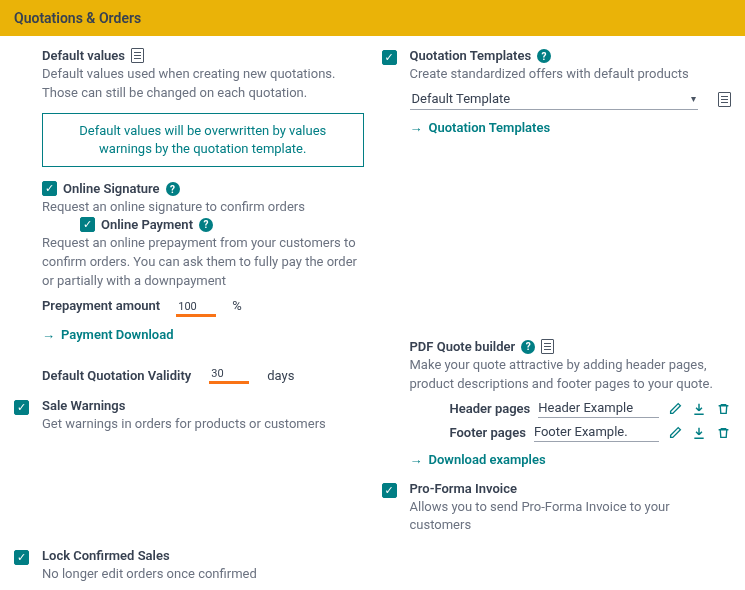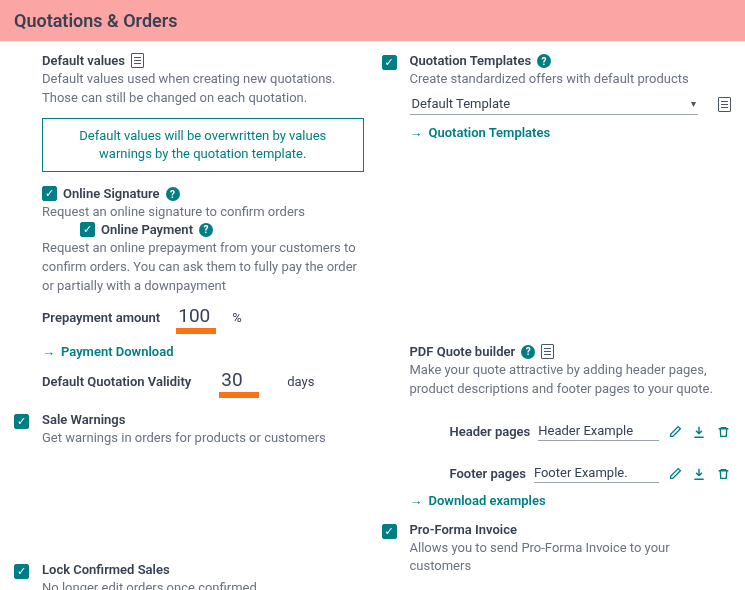--- a/index.html
+++ b/index.html
@@ -5,24 +5,24 @@
   * { box-sizing: border-box; }
   body {
     margin: 0;
     font-family: -apple-system, BlinkMacSystemFont, "Segoe UI", Roboto, sans-serif;
     font-size: 13px;
     color: #374151;
     width: 745px;
     background: #fff;
   }
   .header {
-    background: #fca5a5;
+    background: #eab308;
     padding: 10px 14px;
     font-weight: 600;
-    font-size: 18px;
+    font-size: 14px;
     color: #374151;
   }
   .page {
     padding: 12px 14px 20px 14px;
   }
   .columns {
     display: flex;
     gap: 18px;
   }
   .col {
@@ -139,25 +139,25 @@
     display: flex;
     align-items: baseline;
     gap: 16px;
   }
   .inline-field .lbl {
     font-weight: 600;
     color: #374151;
   }
   .num-input {
     border: none;
-    border-bottom: 6px solid #f97316;
+    border-bottom: 3px solid #f97316;
     width: 40px;
     text-align: left;
     font-family: inherit;
-    font-size: 19px;
+    font-size: 11px;
     padding: 1px 2px;
     color: #374151;
     background: transparent;
   }
   .unit { color: #374151; }
   .select-row {
     display: flex;
     align-items: center;
     gap: 20px;
     margin-top: 5px;
@@ -170,21 +170,21 @@
     border-bottom: 1px solid #9ca3af;
     padding: 2px 2px 3px 2px;
     cursor: pointer;
     color: #374151;
   }
   .caret { color: #4b5563; font-size: 10px; }
   .file-row {
     display: flex;
     align-items: center;
     gap: 8px;
-    margin-top: 24px;
+    margin-top: 6px;
     padding-left: 40px;
   }
   .file-row .lbl { font-weight: 600; white-space: nowrap; }
   .file-row .val {
     flex: 1;
     border-bottom: 1px solid #9ca3af;
     padding-bottom: 2px;
     color: #374151;
     white-space: nowrap;
     overflow: hidden;
@@ -241,21 +241,21 @@
             <span class="lbl">Prepayment amount</span>
             <input class="num-input" value="100" style="">
             <span class="unit">%</span>
           </div>
           <div class="link-row">
             <span class="arrow">→</span>
             <span>Payment Download</span>
           </div>
 
           
-          <div class="inline-field" style="margin-top:8px; gap:28px;">
+          <div class="inline-field" style="margin-top:24px; gap:18px;align-items:center;">
             <span class="lbl">Default Quotation Validity</span>
             <input class="num-input" value="30" style="">
             <span class="unit">days</span>
           </div>
         </div>
       </div>
 
       <div class="block">
         <div class="chk">
           <span class="checkbox checked"></span>

